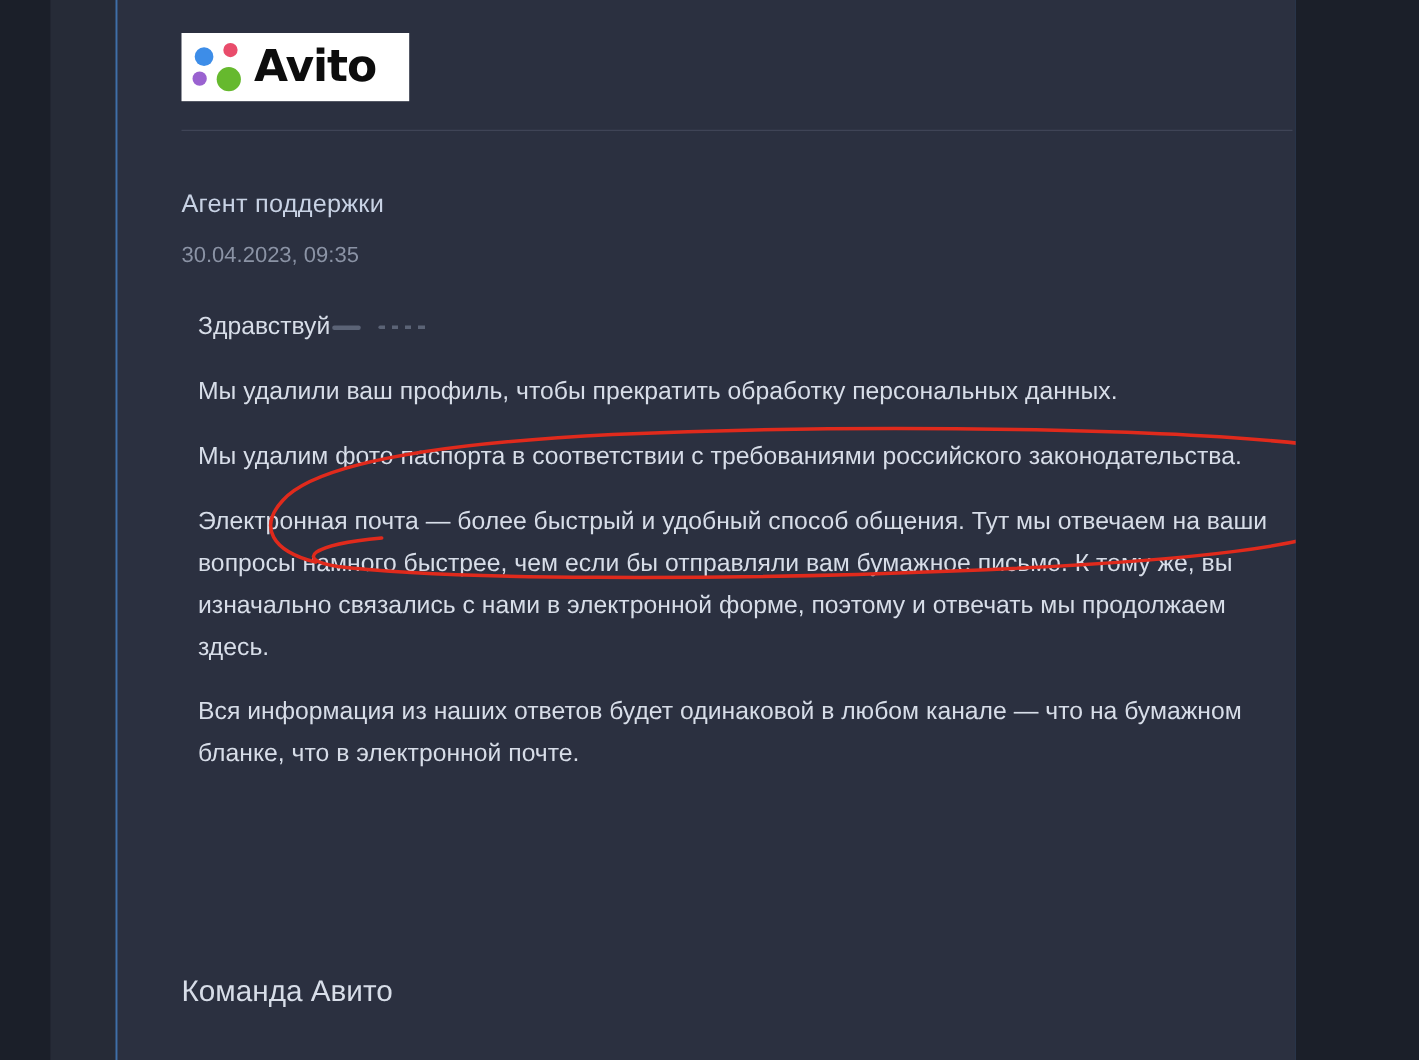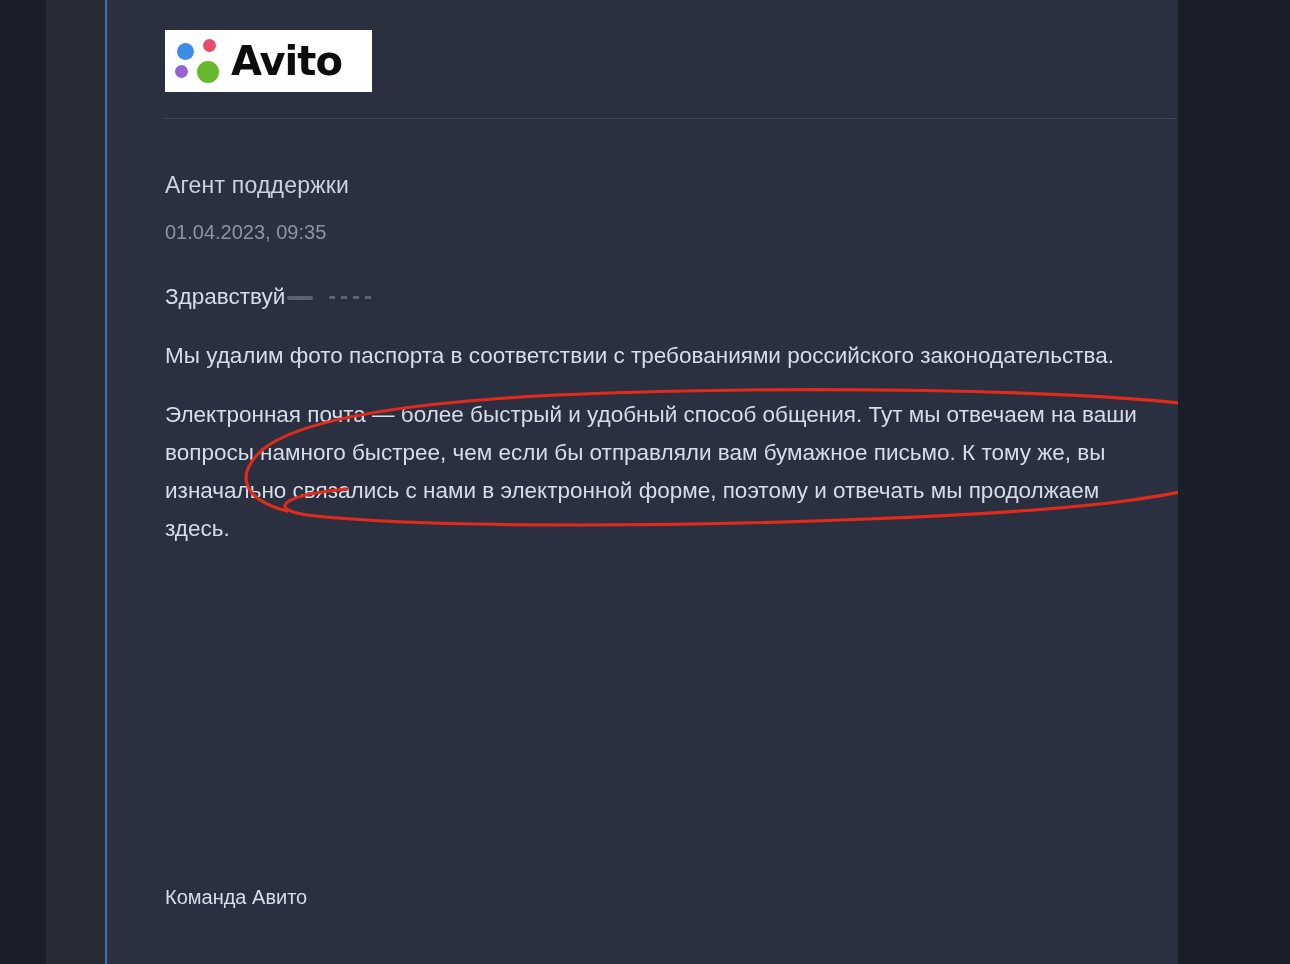--- a/index.html
+++ b/index.html
@@ -132,21 +132,21 @@
   .timestamp {
     position: absolute;
     left: 58px;
     top: 221px;
     font-size: 20px;
     color: #8b93a5;
   }
 
   .body-text {
     position: absolute;
-    left: 58px;
+    left: 73px;
     top: 278px;
     width: 980px;
     color: #d7dde8;
     font-size: 22.5px;
     line-height: 38px;
   }
   .body-text p {
     margin: 0 0 21px 0;
   }
   .greeting .redacted {
@@ -169,21 +169,21 @@
   }
   .greeting .redacted::after {
     left: 44px; top: 9px; width: 46px; height: 3px;
     background: repeating-linear-gradient(to right, #5b6376 0 6px, transparent 6px 12px);
   }
 
   .signature {
     position: absolute;
     left: 58px;
     top: 886px;
-    font-size: 20px;
+    font-size: 27px;
     color: #d7dde8;
   }
 
   .annotation {
     position: absolute;
     left: 120px;
     top: 383px;
     width: 1050px;
     height: 150px;
     pointer-events: none;
@@ -206,26 +206,28 @@
           <i class="d2"></i>
           <i class="d3"></i>
           <i class="d4"></i>
       </span>
       <span class="logo-text">Avito</span>
     </div>
 
     <div class="divider"></div>
 
     <div class="sender">Агент поддержки</div>
-    <div class="timestamp">01.04.2023, 09:35</div>
+    <div class="timestamp">30.04.2023, 09:35</div>
 
     <div class="body-text">
       <p class="greeting"><span>Здравствуй</span><span class="redacted"></span></p>
+      <p>Мы удалили ваш профиль, чтобы прекратить обработку персональных данных.</p>
       <p>Мы удалим фото паспорта в соответствии с требованиями российского законодательства.</p>
       <p>Электронная почта — более быстрый и удобный способ общения. Тут мы отвечаем на ваши вопросы намного быстрее, чем если бы отправляли вам бумажное письмо. К тому же, вы изначально связались с нами в электронной форме, поэтому и отвечать мы продолжаем здесь.</p>
+      <p>Вся информация из наших ответов будет одинаковой в любом канале — что на бумажном бланке, что в электронной почте.</p>
     </div>
 
     <div class="signature">Команда Авито</div>
 
     <svg class="annotation" viewBox="0 0 1050 150" preserveAspectRatio="none">
       <path d="M 60 128 C 20 118, 8 96, 30 72 C 60 38, 170 20, 330 12 C 560 2, 860 6, 985 24 C 1040 33, 1048 60, 1020 84 C 985 114, 850 128, 640 136 C 420 145, 180 144, 80 132 C 40 126, 55 112, 120 106" fill="none" stroke="#e02a1c" stroke-width="3.2" stroke-linecap="round"></path>
     </svg>
 
   </div>
 

